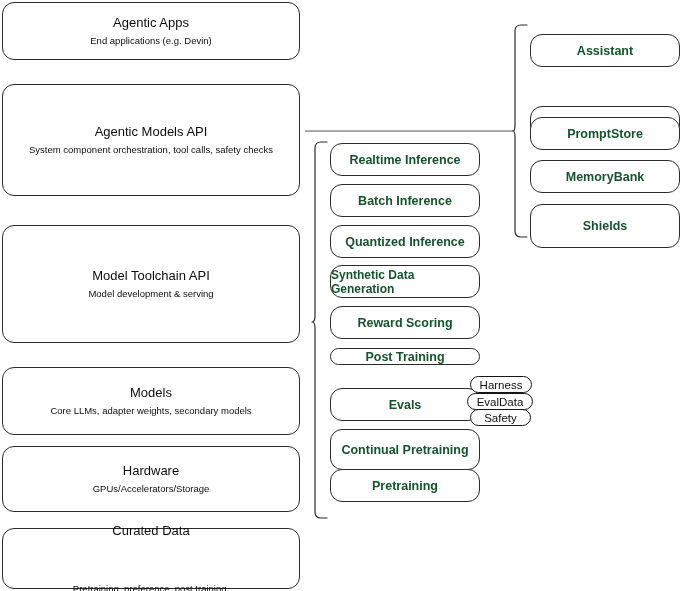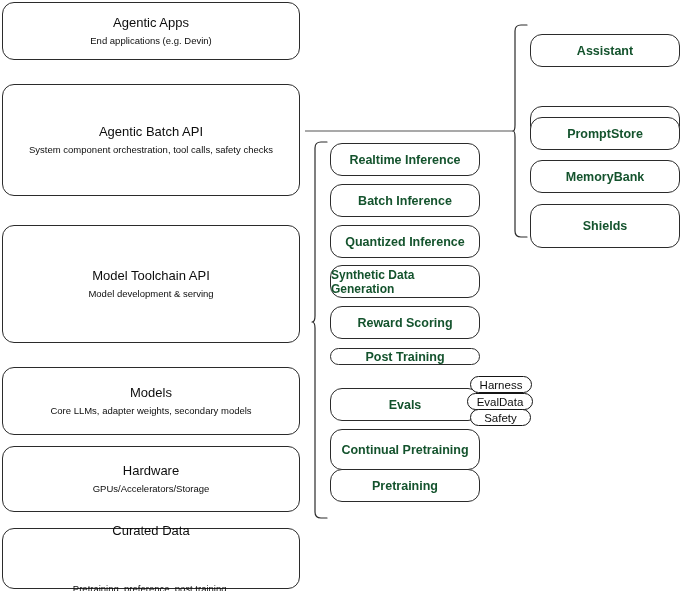--- a/index.html
+++ b/index.html
@@ -88,21 +88,21 @@
       <path d="M 327 142 L 321 142 Q 315 142 315 148 L 315 316 Q 315 322 312 322 Q 315 322 315 328 L 315 512 Q 315 518 321 518 L 327 518" stroke="#2b2b2b" stroke-width="1.2" fill="none" stroke-linecap="round" stroke-linejoin="round"></path>
     </svg>
   </div>
 
   <div class="box" style="left:2px; top:2px; width:298px; height:58px;">
     <div class="title">Agentic Apps</div>
     <div class="sub">End applications (e.g. Devin)</div>
   </div>
 
   <div class="box" style="left:2px; top:84px; width:298px; height:112px;">
-    <div class="title">Agentic Batch API</div>
+    <div class="title">Agentic Models API</div>
     <div class="sub">System component orchestration, tool calls, safety checks</div>
   </div>
 
   <div class="box" style="left:2px; top:225px; width:298px; height:118px;">
     <div class="title">Model Toolchain API</div>
     <div class="sub">Model development &amp; serving</div>
   </div>
 
   <div class="box" style="left:2px; top:367px; width:298px; height:68px;">
     <div class="title">Models</div>

